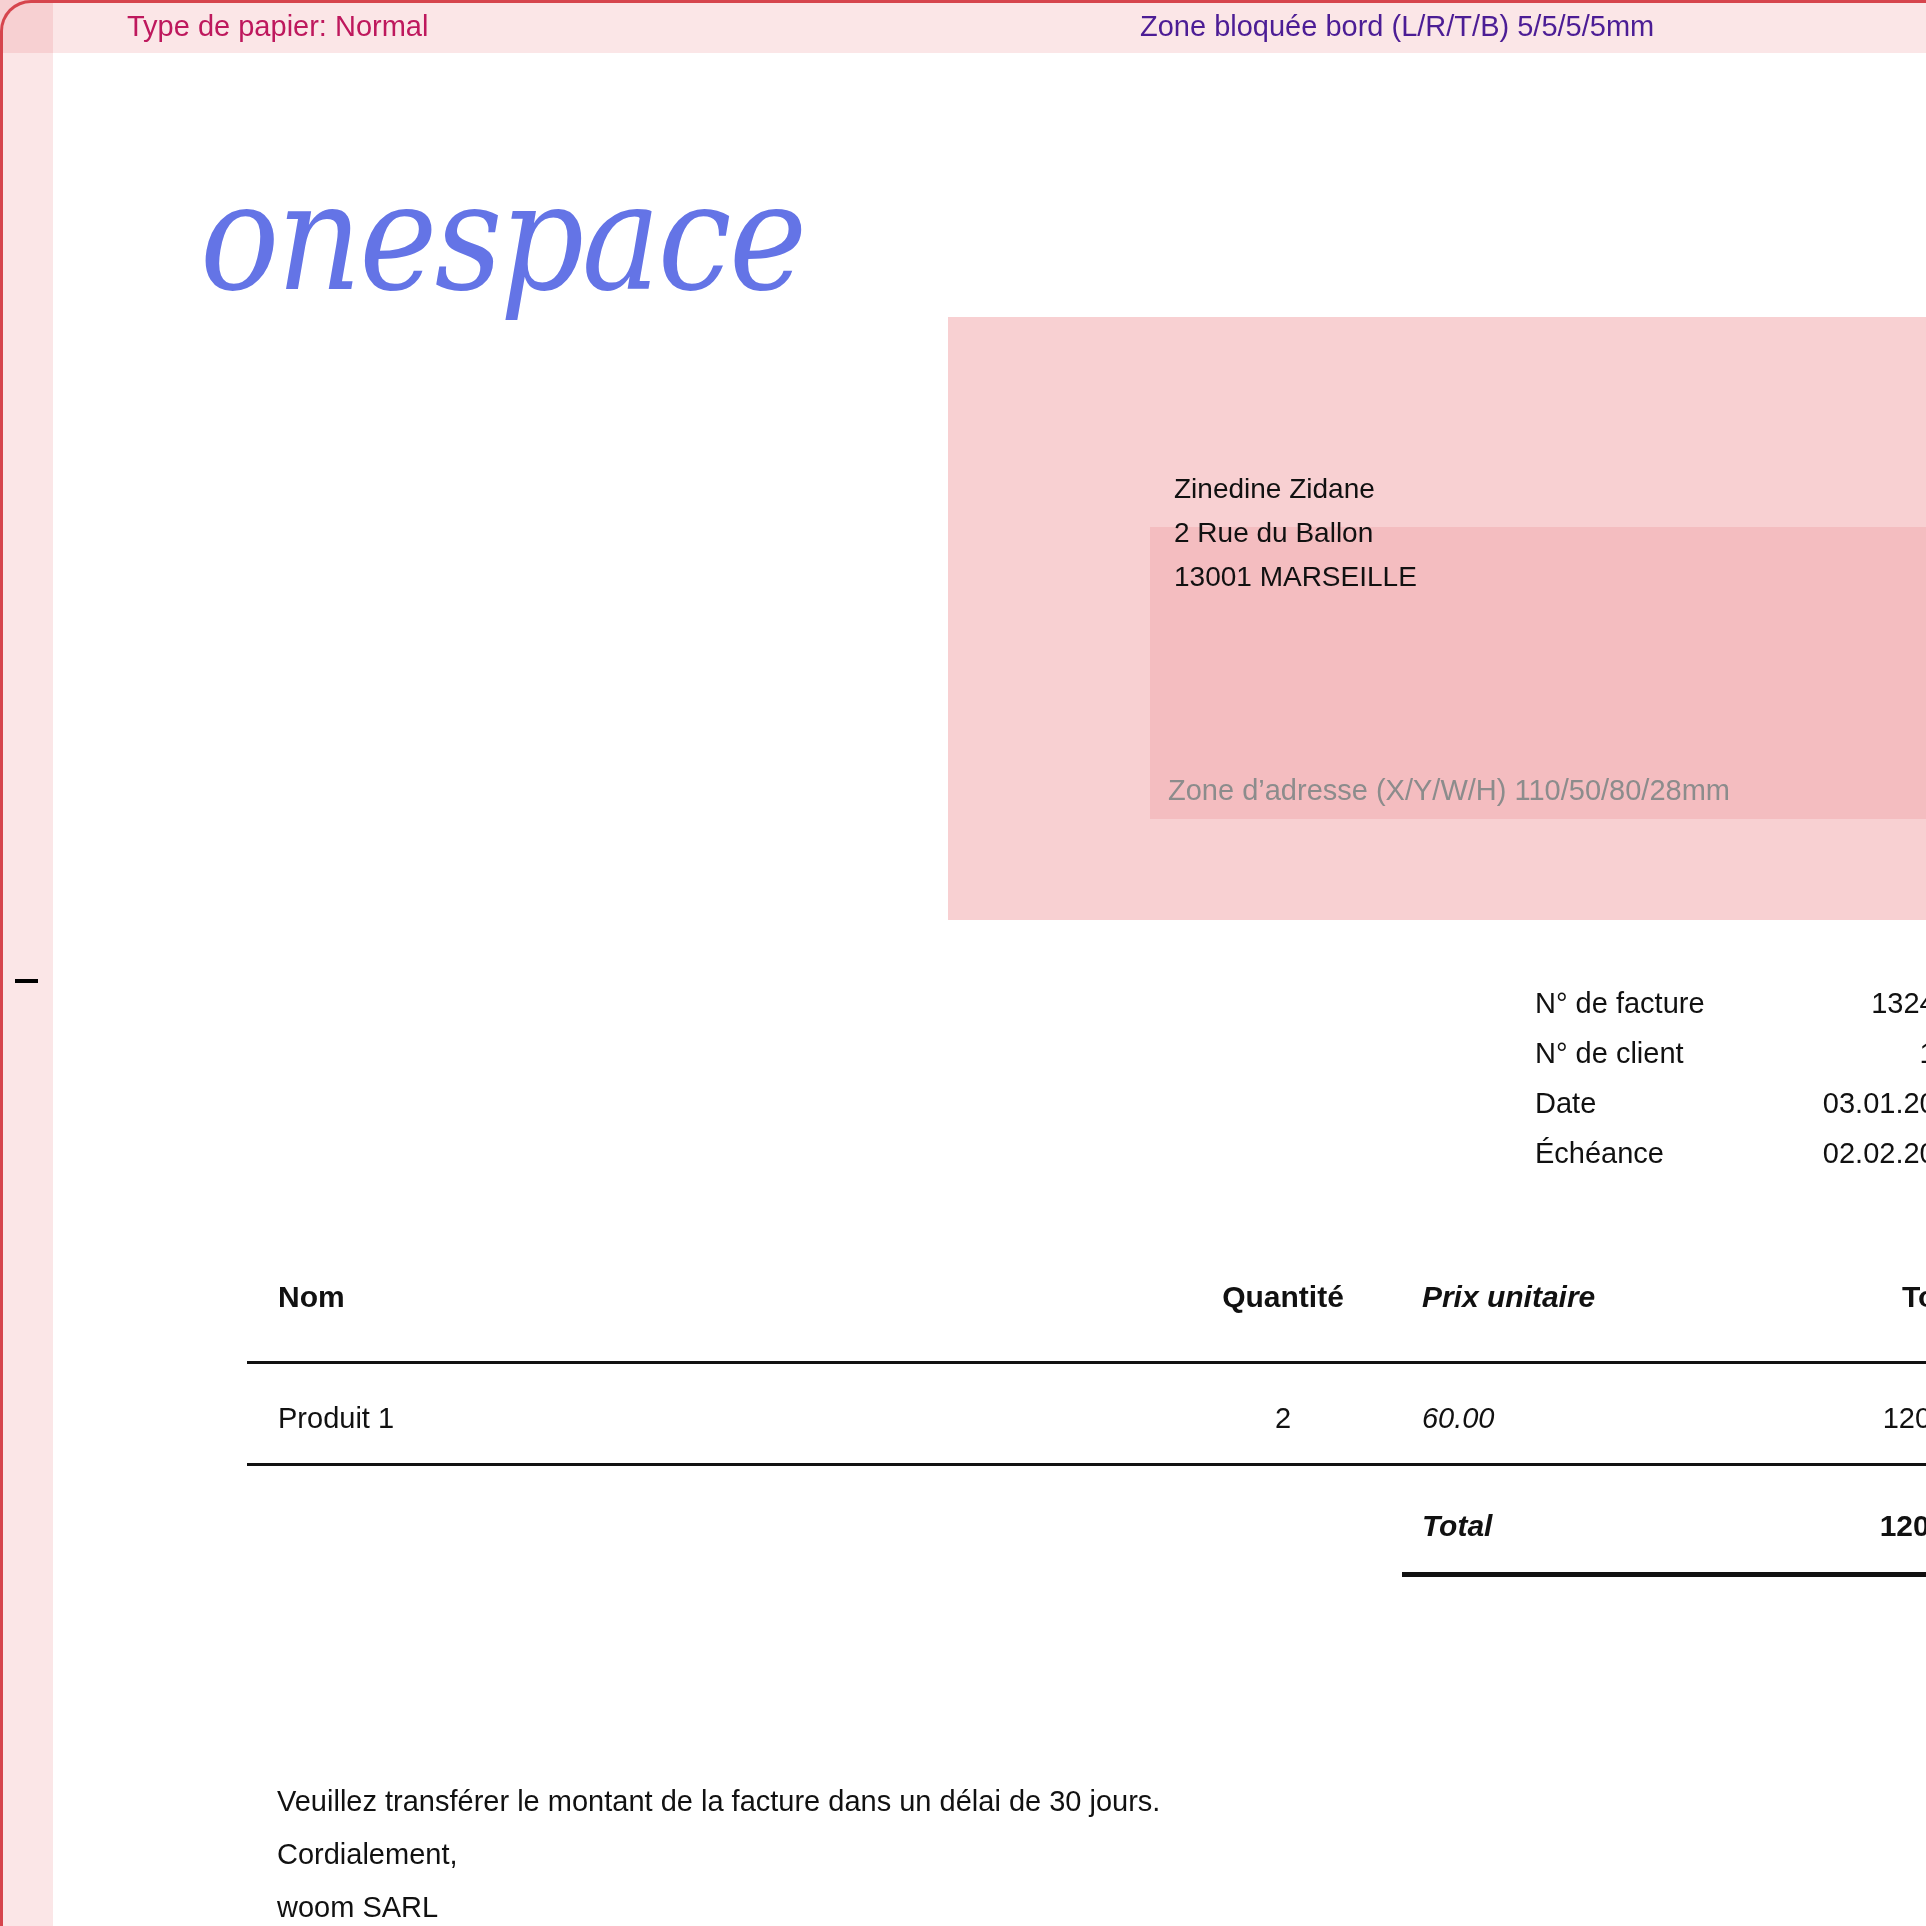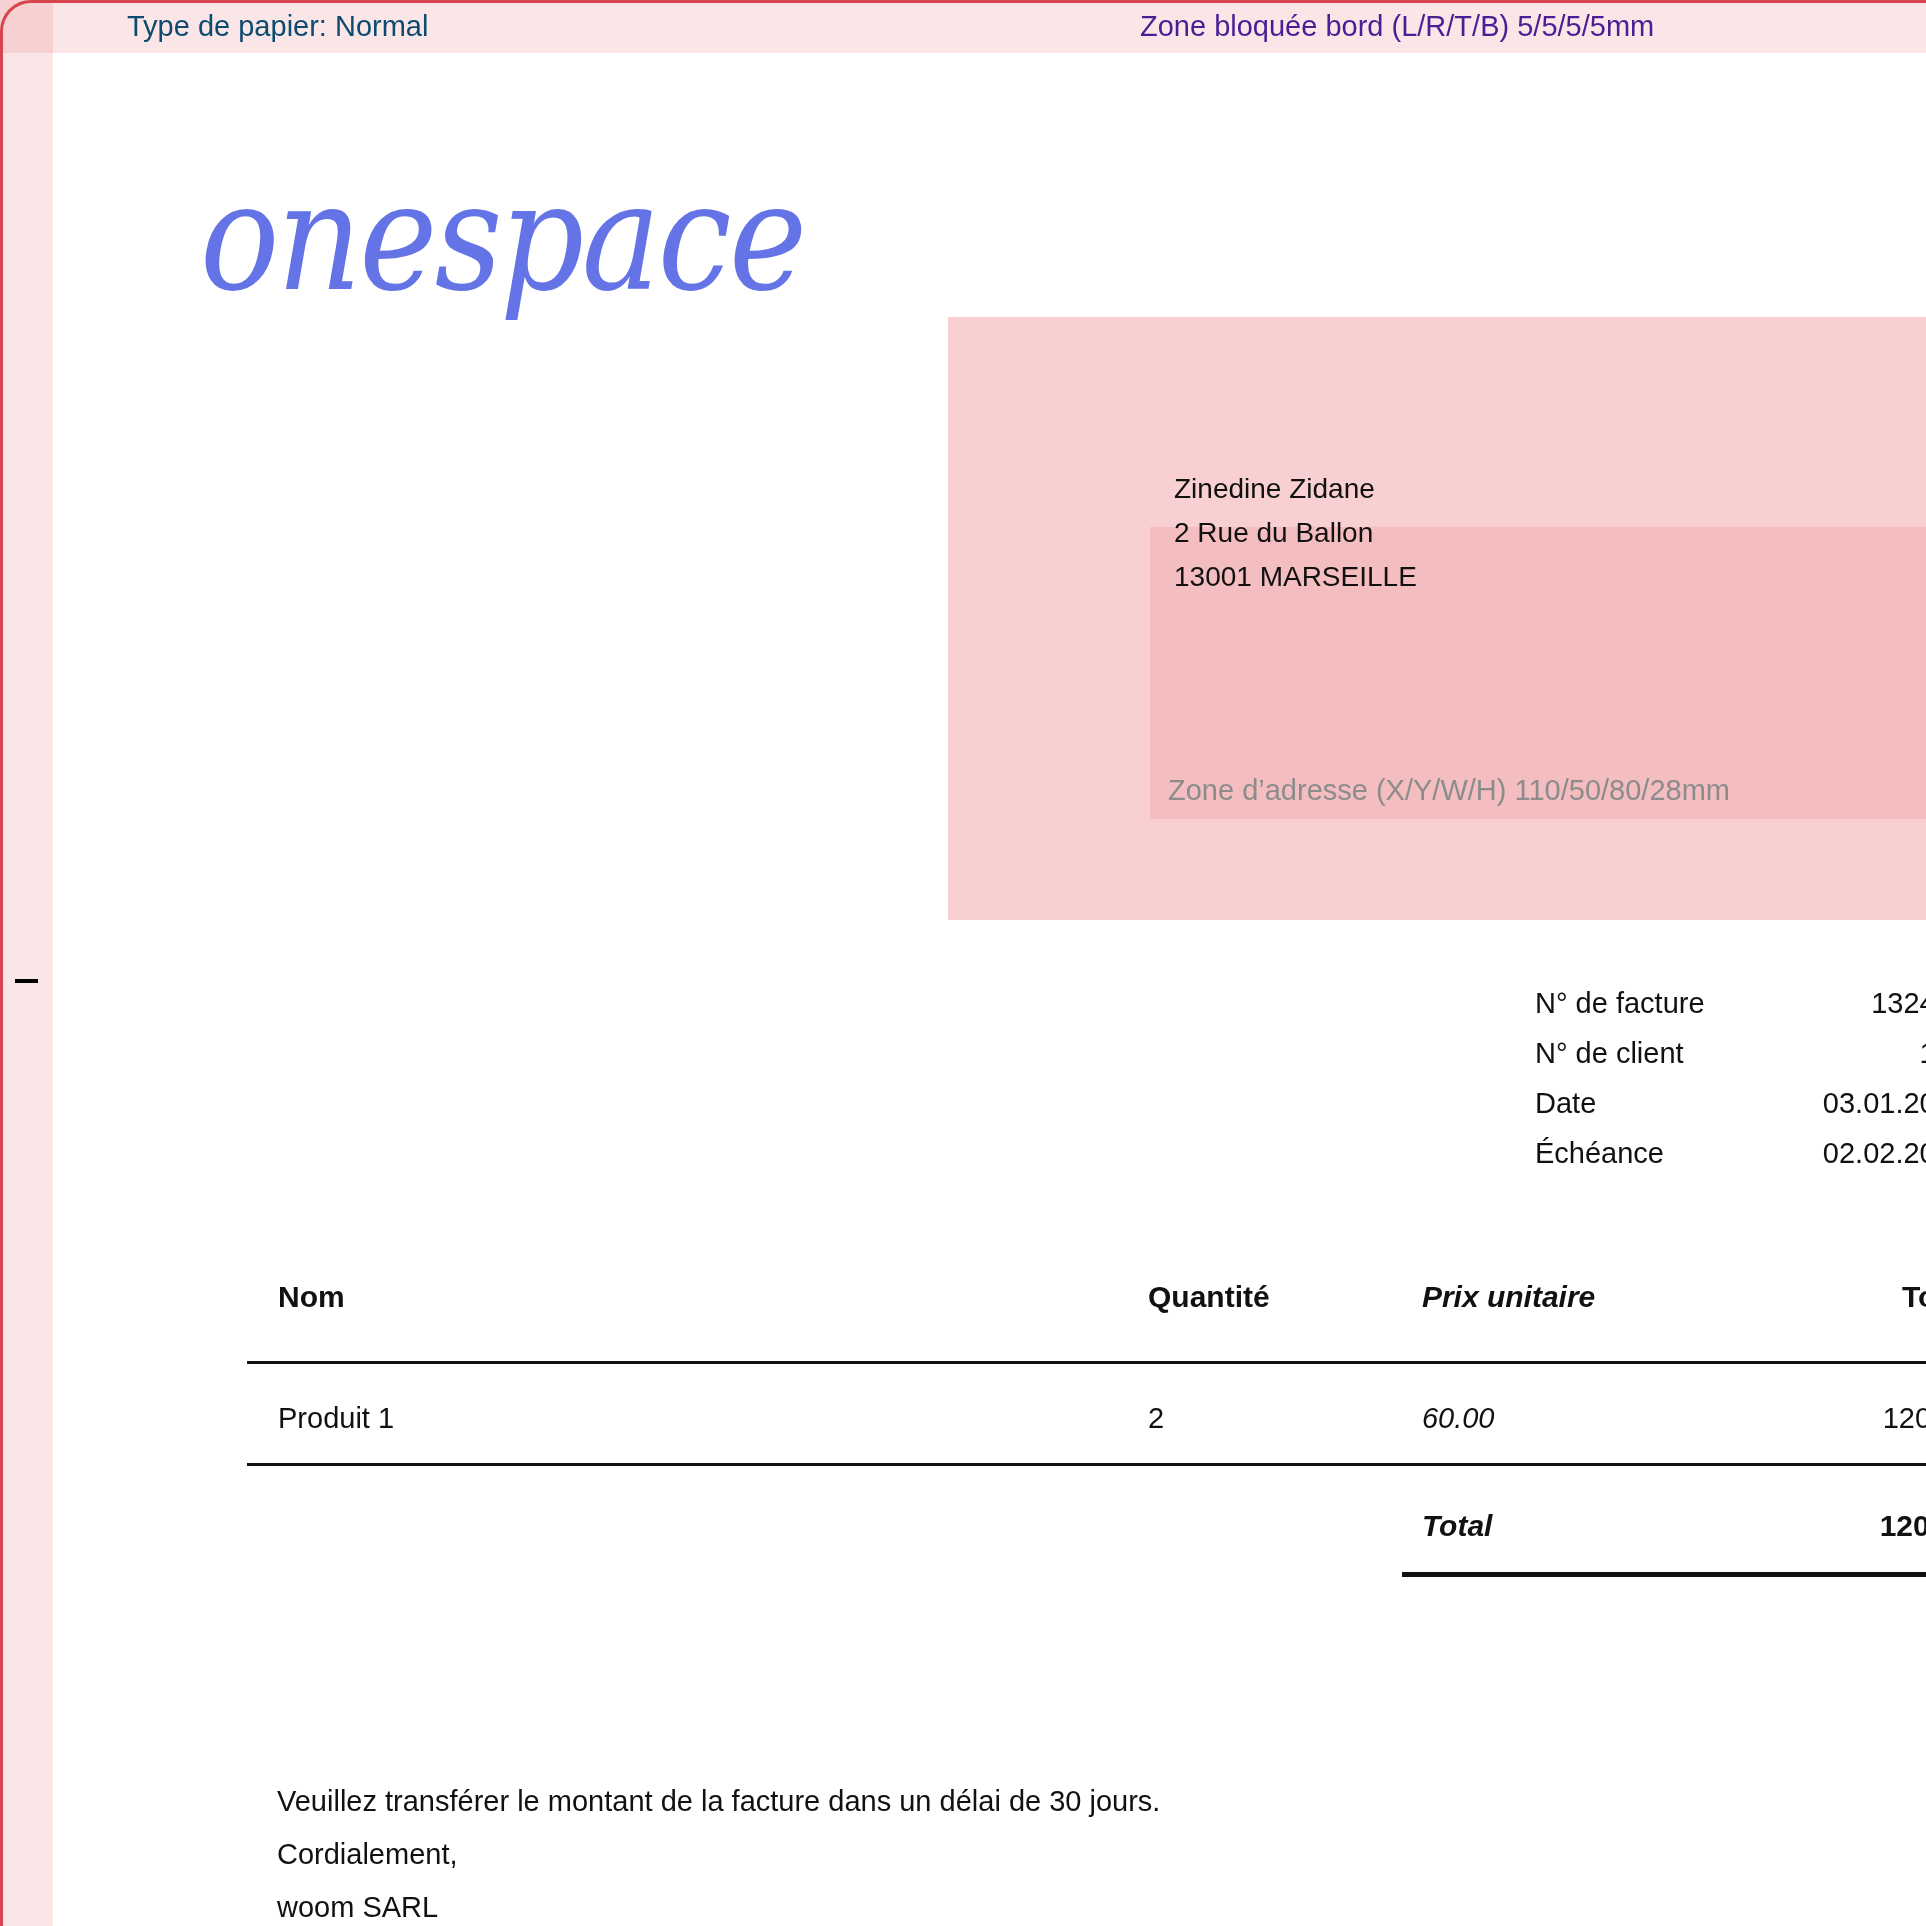--- a/index.html
+++ b/index.html
@@ -24,40 +24,40 @@
   .franking-box { left: 948px; top: 317px; width: 1077px; height: 603px; background: rgba(224,58,66,0.24); z-index: 1; }
   .address-box  { left: 1150px; top: 527px; width: 844px; height: 292px; background: rgba(224,58,66,0.12); z-index: 1; }
   
   .page-border {
     position: absolute; left: 0; top: 0; right: 0; bottom: -7.7px;
     border: 3.9px solid #d6454d; border-bottom: none;
     border-radius: 31px 31px 0 0;
     pointer-events: none; z-index: 4;
   }
   .txt { position: absolute; z-index: 3; white-space: nowrap; }
-  .paper-type   { left: 127px; top: 0; height: 53px; line-height: 53px; font-size: 29px; color: #0c4a6e; }
+  .paper-type   { left: 127px; top: 0; height: 53px; line-height: 53px; font-size: 29px; color: #be185d; }
   .blocked-lbl  { left: 1140px; top: 0; height: 53px; line-height: 53px; font-size: 29px; color: #4c1d95; }
   .logo {
     left: 200px; top: 162px;
     font-family: "DejaVu Serif", serif; font-style: italic;
     font-size: 150px; line-height: 1; letter-spacing: -0.02em;
     color: #6474e6;
     transform: scaleX(0.88); transform-origin: left top;
   }
   .franking-lbl { left: 965px; top: 339px; font-size: 29px; color: #f2383f; }
   .recipient    { left: 1174px; top: 467px; font-size: 28px; line-height: 44px; color: #111111; }
   .address-lbl  { left: 1168px; top: 774px; font-size: 29px; color: #8c8c8c; }
 
   .meta { left: 1535px; top: 978px; width: 433px; position: absolute; z-index: 3; }
   .meta-row { display: flex; height: 50px; line-height: 50px; font-size: 29px; }
   .meta-row .val { margin-left: auto; text-align: right; }
 
   .trow { position: absolute; left: 247px; width: 1746px; display: flex; z-index: 3; font-size: 29px; }
   .c1 { width: 901px; padding-left: 31px; box-sizing: border-box; }
-  .c2 { width: 270px; }
+  .c2 { width: 270px; text-align: center; }
   .c3 { width: 339px; padding-left: 3.9px; box-sizing: border-box; font-style: italic; }
   .c4 { width: 236px; text-align: right; padding-right: 21.6px; box-sizing: border-box; }
   .thead { top: 1280px; font-weight: bold; font-size: 30px; }
   .titem { top: 1402px; }
   .ttotal { top: 1509px; font-weight: bold; font-size: 30px; }
   .rule { position: absolute; background: #111111; z-index: 3; }
   .rule-1 { left: 247px; top: 1361px; width: 1746px; height: 2.7px; }
   .rule-2 { left: 247px; top: 1463px; width: 1746px; height: 2.7px; }
   .rule-3 { left: 1402px; top: 1572px; width: 590px; height: 5px; }
 

